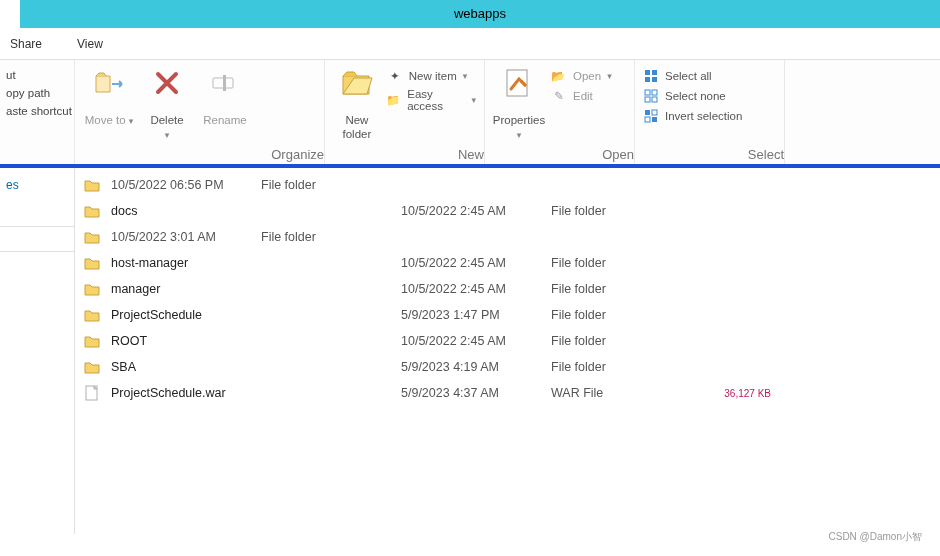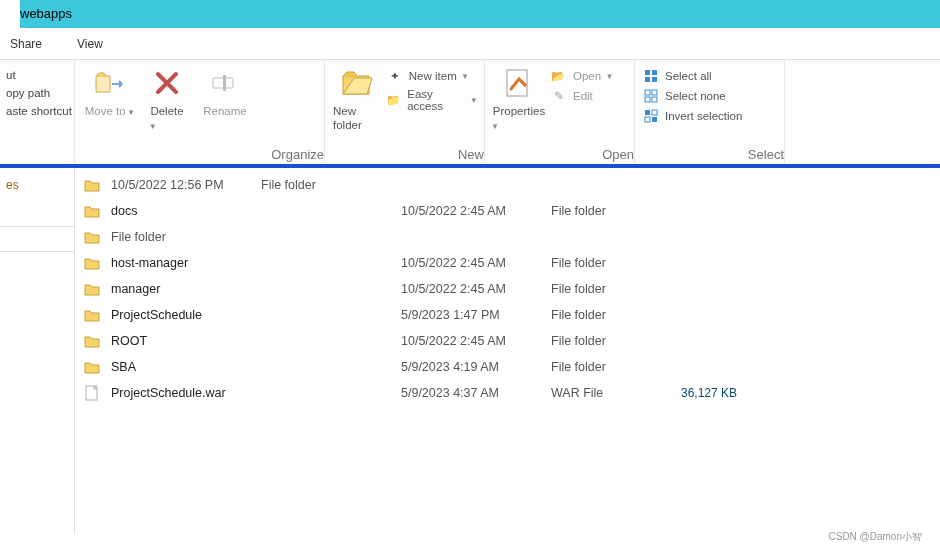--- a/index.html
+++ b/index.html
@@ -1,44 +1,44 @@
 <!DOCTYPE html>
 <html><head>
 <meta charset="utf-8">
 <style>
   * { box-sizing: border-box; margin: 0; padding: 0; }
   body { font-family: "Segoe UI", Tahoma, sans-serif; font-size: 12px; color: #333; background: #fff; width: 940px; height: 556px; overflow: hidden; }
-  .titlebar { background: #3cc7dd; height: 28px; line-height: 28px; font-size: 13px; color: #000; margin-left: 20px; }
+  .titlebar { background: #3cc7dd; height: 28px; line-height: 28px; text-align: center; font-size: 13px; color: #000; margin-left: 20px; }
   .tabs { height: 32px; border-bottom: 1px solid #e0e0e0; display: flex; align-items: center; padding-left: 10px; gap: 35px; }
   .tabs span { font-size: 12px; color: #333; }
   .ribbon { display: flex; border-bottom: 4px solid #1d4ed8; height: 108px; background: #fdfdfd; }
   .ribbon-left { width: 75px; border-right: 1px solid #e8e8e8; padding: 6px 0 0 0; }
   .ribbon-left div { font-size: 11.5px; color: #444; padding: 3px 6px; white-space: nowrap; overflow: hidden; }
   .ribbon-group { border-right: 1px solid #e8e8e8; display: flex; flex-direction: column; }
   .ribbon-group-body { flex: 1; display: flex; align-items: flex-start; padding: 4px 8px 0 8px; gap: 6px; }
   .ribbon-group-label { text-align: right; font-size: 13px; color: #757575; padding-bottom: 2px; }
   .big-btn { display: flex; flex-direction: column; align-items: center; width: 52px; padding-top: 2px; }
   .big-btn .icon { width: 34px; height: 34px; display: flex; align-items: center; justify-content: center; }
-  .big-btn .lbl { font-size: 11.5px; color: #555; text-align: left; line-height: 1.2; margin-top: 5px; }
+  .big-btn .lbl { font-size: 11.5px; color: #555; text-align: center; line-height: 1.2; margin-top: 14px; }
   .big-btn.dis .lbl { color: #9a9a9a; }
   .drop { font-size: 9px; color: #888; }
   .stack { display: flex; flex-direction: column; gap: 4px; padding-top: 4px; }
   .small-btn { display: flex; align-items: center; gap: 6px; font-size: 11.5px; color: #555; }
   .small-btn.dis { color: #9a9a9a; }
   .small-btn .sicon { width: 16px; height: 16px; display: flex; align-items: center; justify-content: center; }
   .content { display: flex; height: calc(556px - 28px - 32px - 108px - 22px); }
   .sidebar { width: 75px; border-right: 1px solid #e0e0e0; padding-top: 6px; }
-  .sidebar div { font-size: 12px; color: #a16207; padding: 4px 6px; overflow: hidden; }
+  .sidebar div { font-size: 12px; color: #0369a1; padding: 4px 6px; overflow: hidden; }
   .filelist { flex: 1; padding-top: 4px; }
   .row { display: flex; align-items: center; height: 26px; padding-left: 8px; }
   .row .ficon { width: 18px; height: 18px; margin-right: 10px; }
   .row .name { width: 290px; font-size: 12.5px; color: #222; }
   .row .date { width: 150px; font-size: 12.5px; color: #555; }
   .row .type { width: 130px; font-size: 12.5px; color: #555; }
-  .row .size { width: 90px; font-size: 12px; color: #0c4a6e; text-align: left; }
+  .row .size { width: 90px; font-size: 10px; color: #be185d; text-align: right; }
   .watermark { position: absolute; right: 18px; bottom: 12px; font-size: 10px; color: #999; }
   .hline { border-bottom: 1px solid #e0e0e0; }
 </style>
 </head>
 <body>
 
 <div class="titlebar">webapps</div>
 
 <div class="tabs hline">
   <span>Share</span>
@@ -186,37 +186,38 @@
   <div class="sidebar">
     <div>es</div>
     <div style="height:30px"></div>
     <div class="hline" style="border-top:1px solid #e0e0e0;height:26px"></div>
   </div>
   <div class="filelist" id="filelist">
       <div class="row">
         <span class="ficon"><svg width="18" height="18">
             <path d="M2 5h5l2 2h7v8H2z" fill="#f7d36b" stroke="#caa13a"></path>
           </svg></span>
-        <span class="date">10/5/2022 12:56 PM</span>
+        <span class="date">10/5/2022 06:56 PM</span>
         <span class="type">File folder</span>
         <span class="size"></span>
       </div>
       <div class="row">
         <span class="ficon"><svg width="18" height="18">
             <path d="M2 5h5l2 2h7v8H2z" fill="#f7d36b" stroke="#caa13a"></path>
           </svg></span>
         <span class="name">docs</span>
         <span class="date">10/5/2022 2:45 AM</span>
         <span class="type">File folder</span>
         <span class="size"></span>
       </div>
       <div class="row">
         <span class="ficon"><svg width="18" height="18">
             <path d="M2 5h5l2 2h7v8H2z" fill="#f7d36b" stroke="#caa13a"></path>
           </svg></span>
+        <span class="date">10/5/2022 3:01 AM</span>
         <span class="type">File folder</span>
         <span class="size"></span>
       </div>
       <div class="row">
         <span class="ficon"><svg width="18" height="18">
             <path d="M2 5h5l2 2h7v8H2z" fill="#f7d36b" stroke="#caa13a"></path>
           </svg></span>
         <span class="name">host-manager</span>
         <span class="date">10/5/2022 2:45 AM</span>
         <span class="type">File folder</span>

